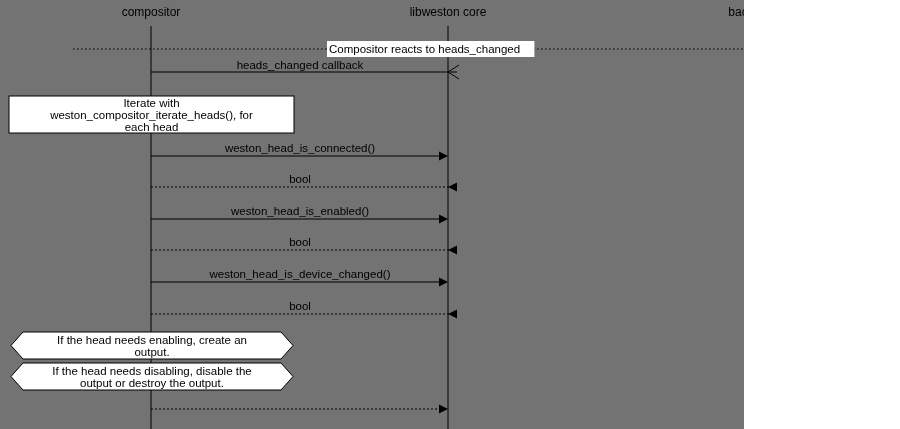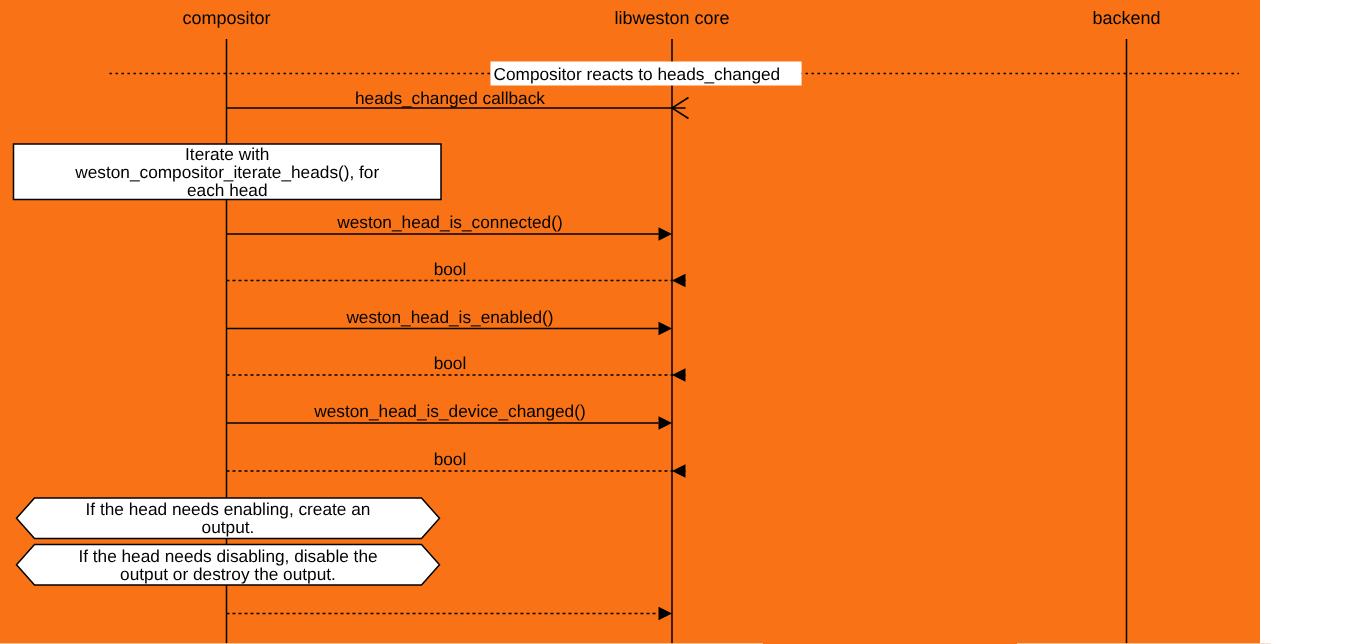--- a/index.html
+++ b/index.html
@@ -7,23 +7,23 @@
     margin: 0;
     padding: 0;
     background: #ffffff;
   }
   body {
     font-family: "Liberation Sans", sans-serif;
     color: #000000;
   }
   #canvas {
     position: relative;
-    width: 840px;
+    width: 744px;
     height: 429px;
-    background: #f97316;
+    background: #737373;
     overflow: hidden;
   }
   #canvas svg {
     position: absolute;
     left: 0;
     top: 0;
   }
   .participant-label {
     font-size: 12px;
     fill: #000000;

